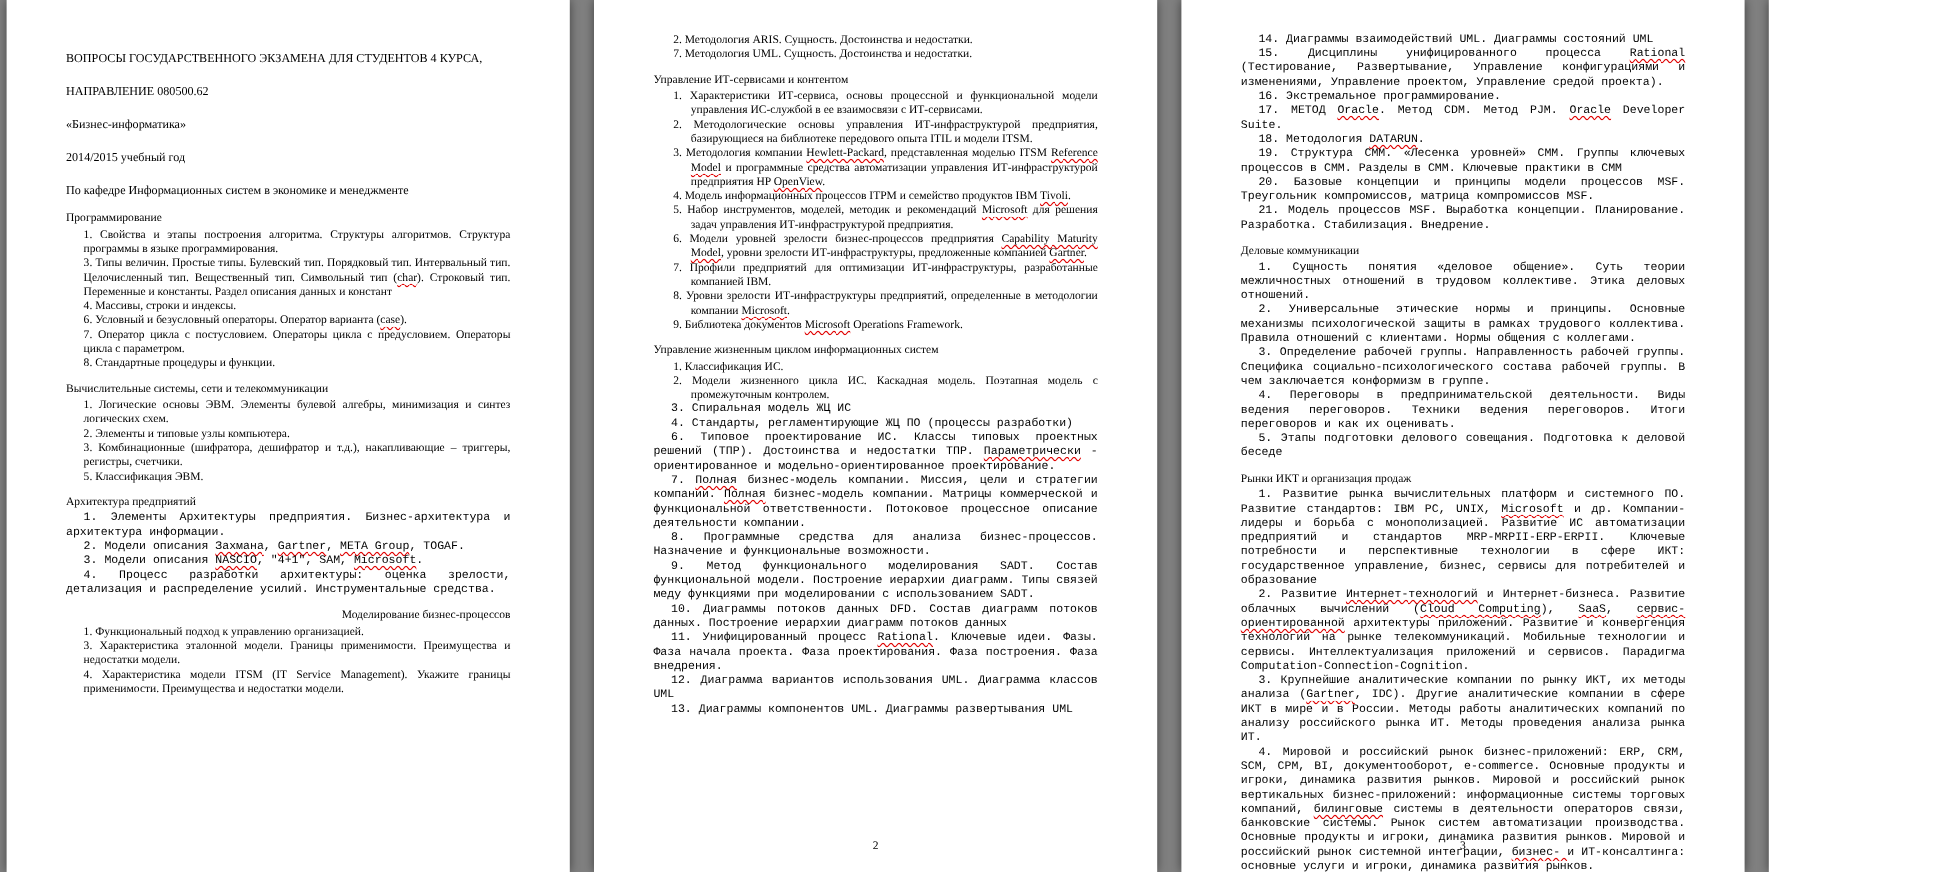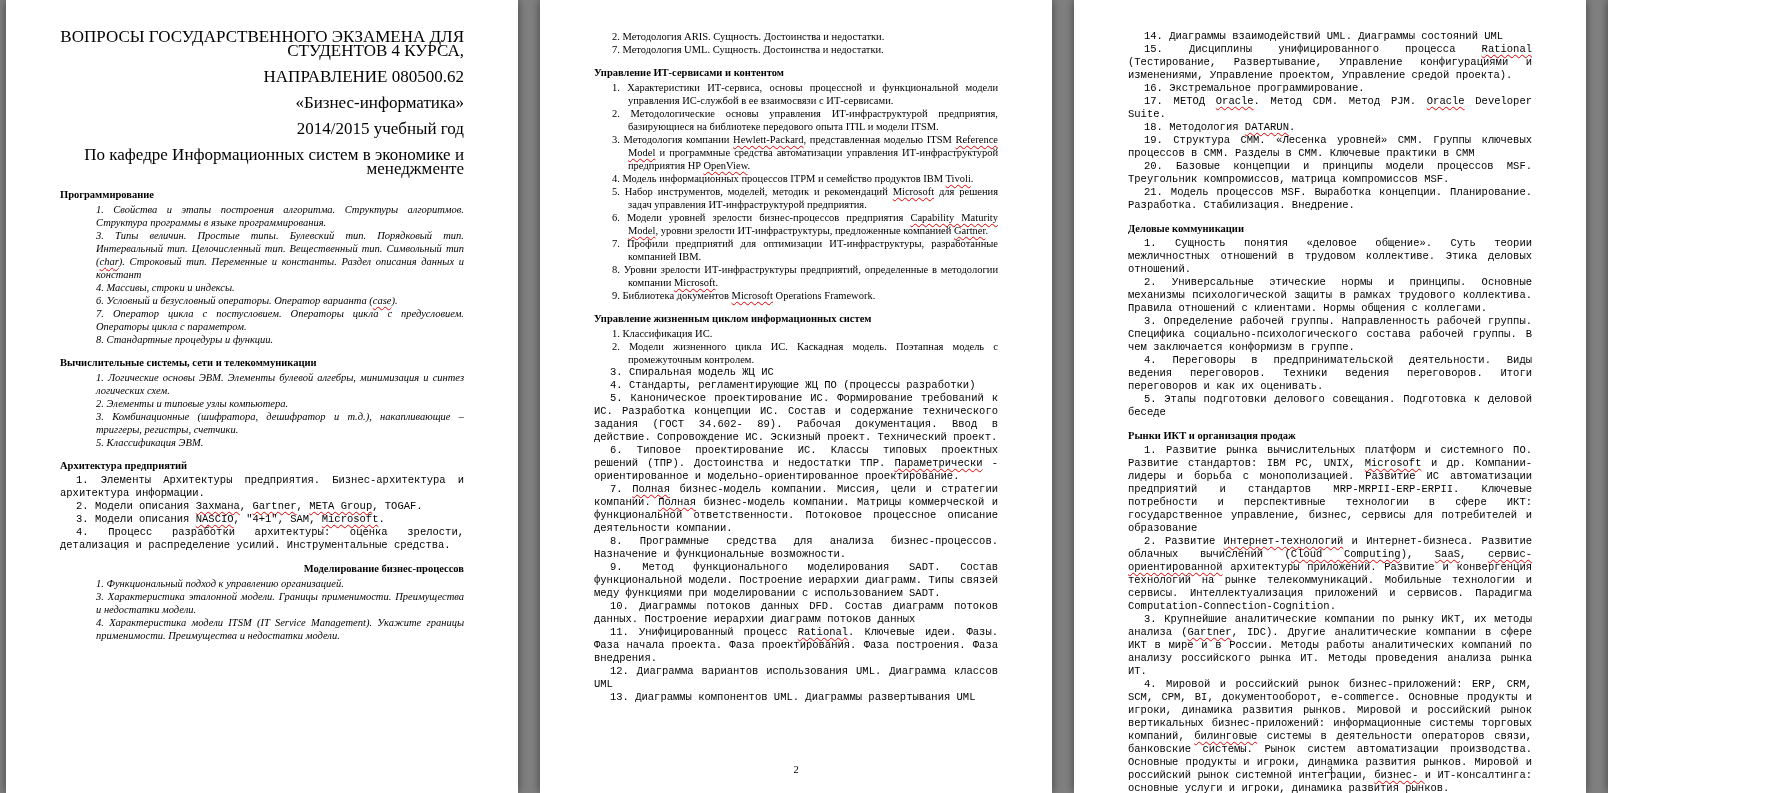--- a/index.html
+++ b/index.html
@@ -11,24 +11,24 @@
     box-shadow:0 0 9px rgba(0,0,0,0.5); overflow:hidden;
   }
   #page-1 { left:6px; }
   #page-2 { left:540px; }
   #page-3 { left:1074px; }
   #page-4 { left:1608px; width:166px; }
   .page-content {
     padding:30px 54px 0 54px;
     font-size:10.5px; line-height:13px; text-align:justify;
   }
-  .title-line { text-align:right; font-size:17px; line-height:14px; margin-bottom:12px; }
-  .heading { font-weight:bold; text-align:left; margin-top:10px; margin-bottom:2px; }
+  .title-line { text-align:left; font-size:11px; line-height:14px; margin-bottom:12px;margin-top:16px; }
+  .heading { font-weight:normal; text-align:left; margin-top:10px; margin-bottom:2px; }
   .heading.ind { margin-left:24px;text-align:right; }
-  .li.num  { margin-left:36px;font-style:italic; }
+  .li.num  { margin-left:16px; }
   .li.hang { padding-left:34px; text-indent:-16px; }
   .li.flush{ text-indent:16px;font-family:Liberation Mono, monospace; }
   .sp {
     text-decoration:underline;
     text-decoration-style:wavy;
     text-decoration-color:#e00000;
     text-decoration-thickness:1px;
     text-underline-offset:2px;
   }
   .page-number {
@@ -82,21 +82,20 @@
         <div class="li hang">5. Набор инструментов, моделей, методик и рекомендаций <span class="sp">Microsoft</span> для решения задач управления ИТ-инфраструктурой предприятия.</div>
         <div class="li hang">6. Модели уровней зрелости бизнес-процессов предприятия <span class="sp">Capability Maturity Model</span>, уровни зрелости ИТ-инфраструктуры, предложенные компанией <span class="sp">Gartner</span>.</div>
         <div class="li hang">7. Профили предприятий для оптимизации ИТ-инфраструктуры, разработанные компанией IBM.</div>
         <div class="li hang">8. Уровни зрелости ИТ-инфраструктуры предприятий, определенные в методологии компании <span class="sp">Microsoft</span>.</div>
         <div class="li hang">9. Библиотека документов <span class="sp">Microsoft</span> Operations Framework.</div>
         <div class="heading">Управление жизненным циклом информационных систем</div>
         <div class="li hang">1. Классификация ИС.</div>
         <div class="li hang">2. Модели жизненного цикла ИС. Каскадная модель. Поэтапная модель с промежуточным контролем.</div>
         <div class="li flush">3. Спиральная модель ЖЦ ИС</div>
         <div class="li flush">4. Стандарты, регламентирующие ЖЦ ПО (процессы разработки)</div>
-        <div class="li flush">5. Каноническое проектирование ИС. Формирование требований к ИС. Разработка концепции ИС. Состав и содержание технического задания (ГОСТ 34.602- 89). Рабочая документация. Ввод в действие. Сопровождение ИС. Эскизный проект. Технический проект.</div>
         <div class="li flush">6. Типовое проектирование ИС. Классы типовых проектных решений (ТПР). Достоинства и недостатки ТПР. <span class="sp">Параметрически</span> - ориентированное и модельно-ориентированное проектирование.</div>
         <div class="li flush">7. <span class="sp">Полная</span> бизнес-модель компании. Миссия, цели и стратегии компании. <span class="sp">Полная</span> бизнес-модель компании. Матрицы коммерческой и функциональной ответственности. Потоковое процессное описание деятельности компании.</div>
         <div class="li flush">8. Программные средства для анализа бизнес-процессов. Назначение и функциональные возможности.</div>
         <div class="li flush">9. Метод функционального моделирования SADT. Состав функциональной модели. Построение иерархии диаграмм. Типы связей меду функциями при моделировании с использованием SADT.</div>
         <div class="li flush">10. Диаграммы потоков данных DFD. Состав диаграмм потоков данных. Построение иерархии диаграмм потоков данных</div>
         <div class="li flush">11. Унифицированный процесс <span class="sp">Rational</span>. Ключевые идеи. Фазы. Фаза начала проекта. Фаза проектирования. Фаза построения. Фаза внедрения.</div>
         <div class="li flush">12. Диаграмма вариантов использования UML. Диаграмма классов UML</div>
         <div class="li flush">13. Диаграммы компонентов UML. Диаграммы развертывания UML</div>
       </div>
     <div class="page-number">2</div>

